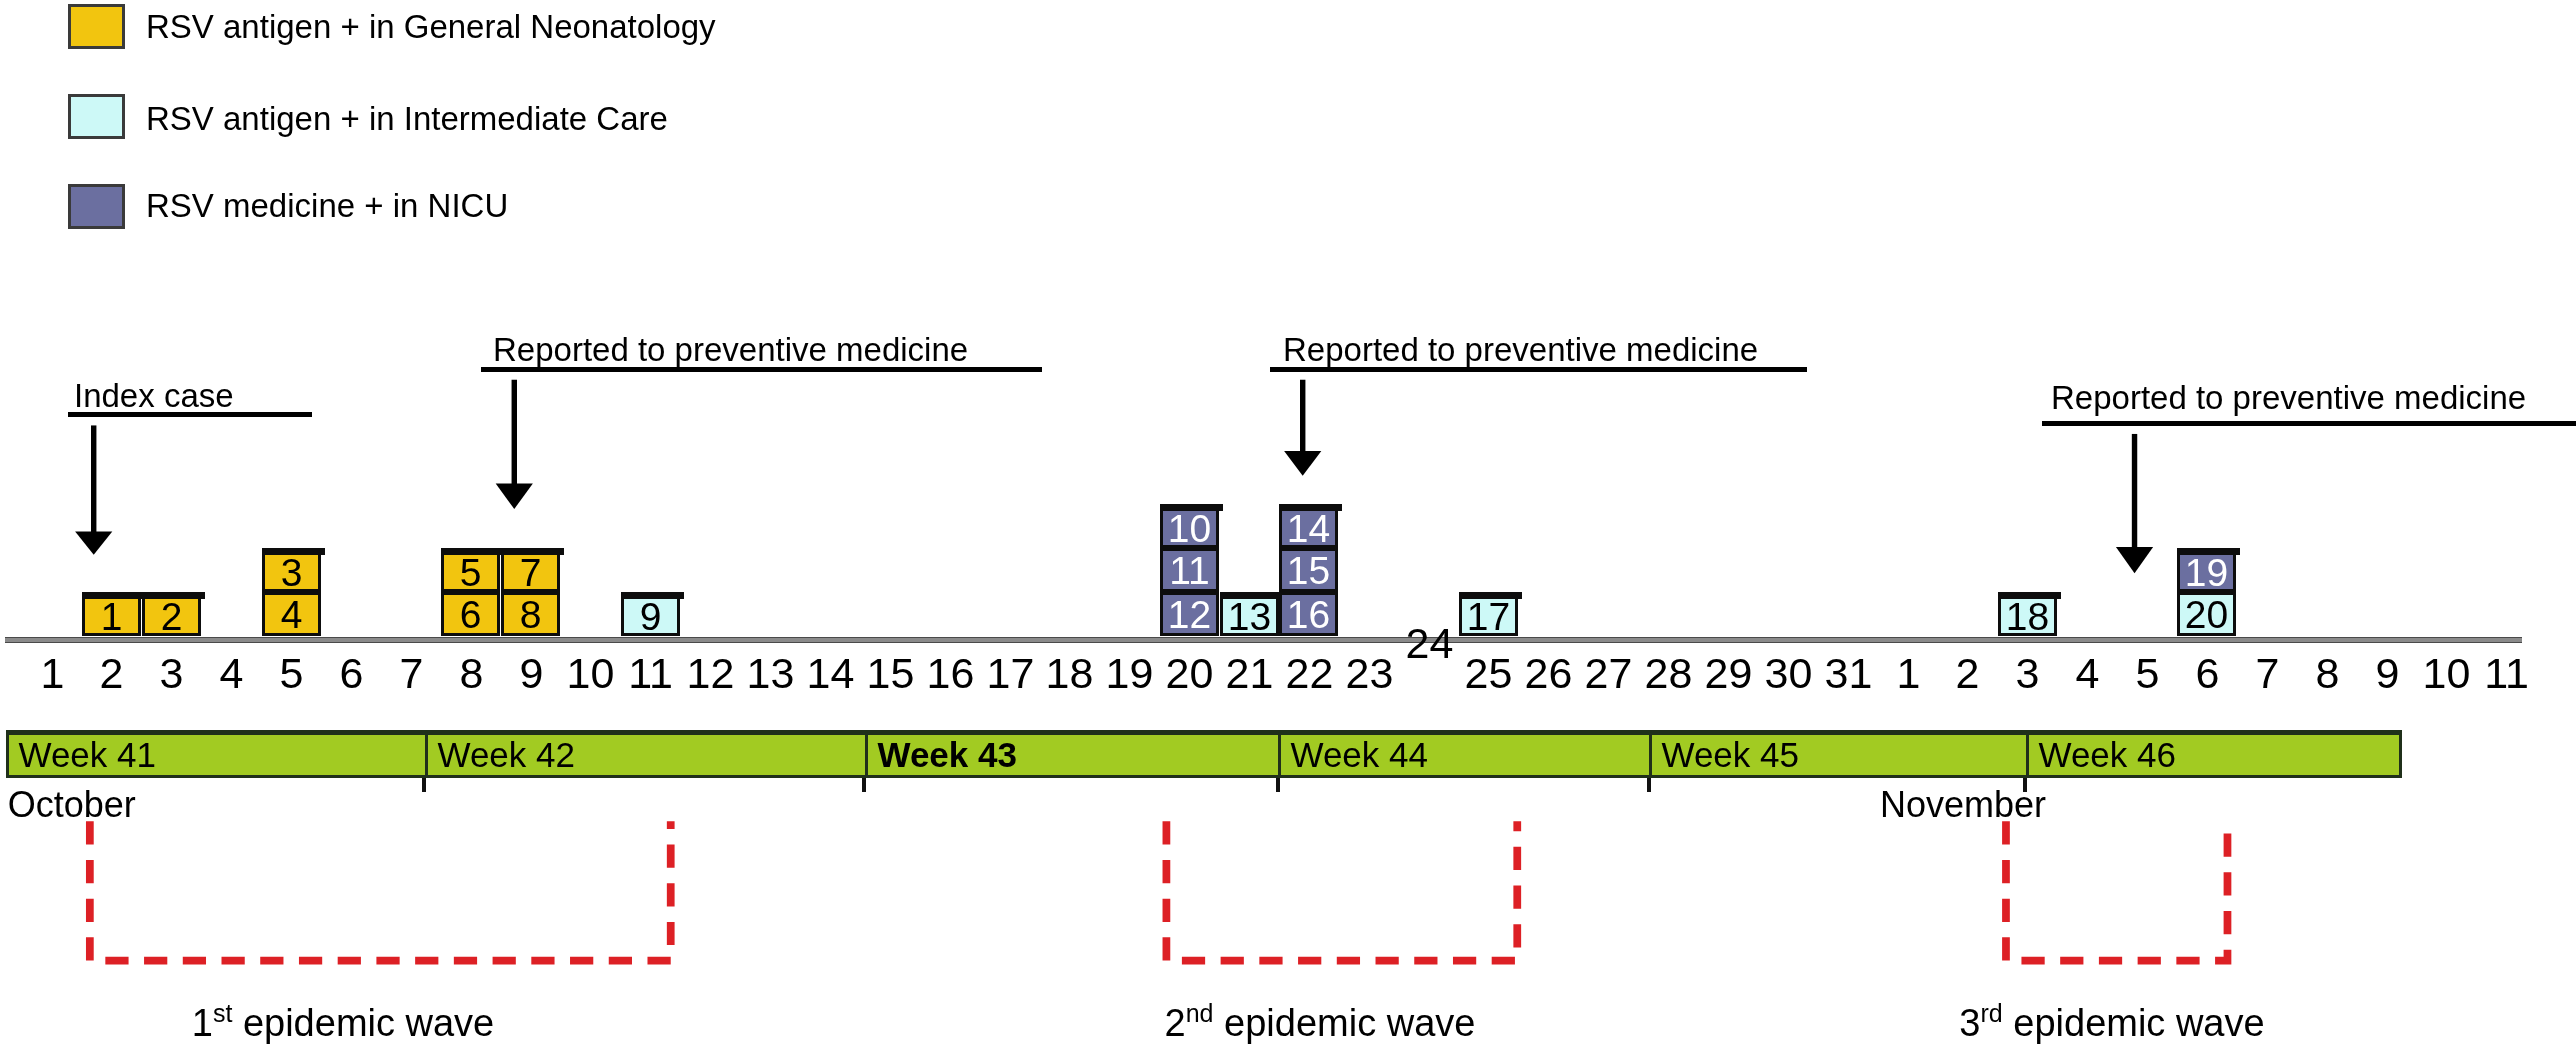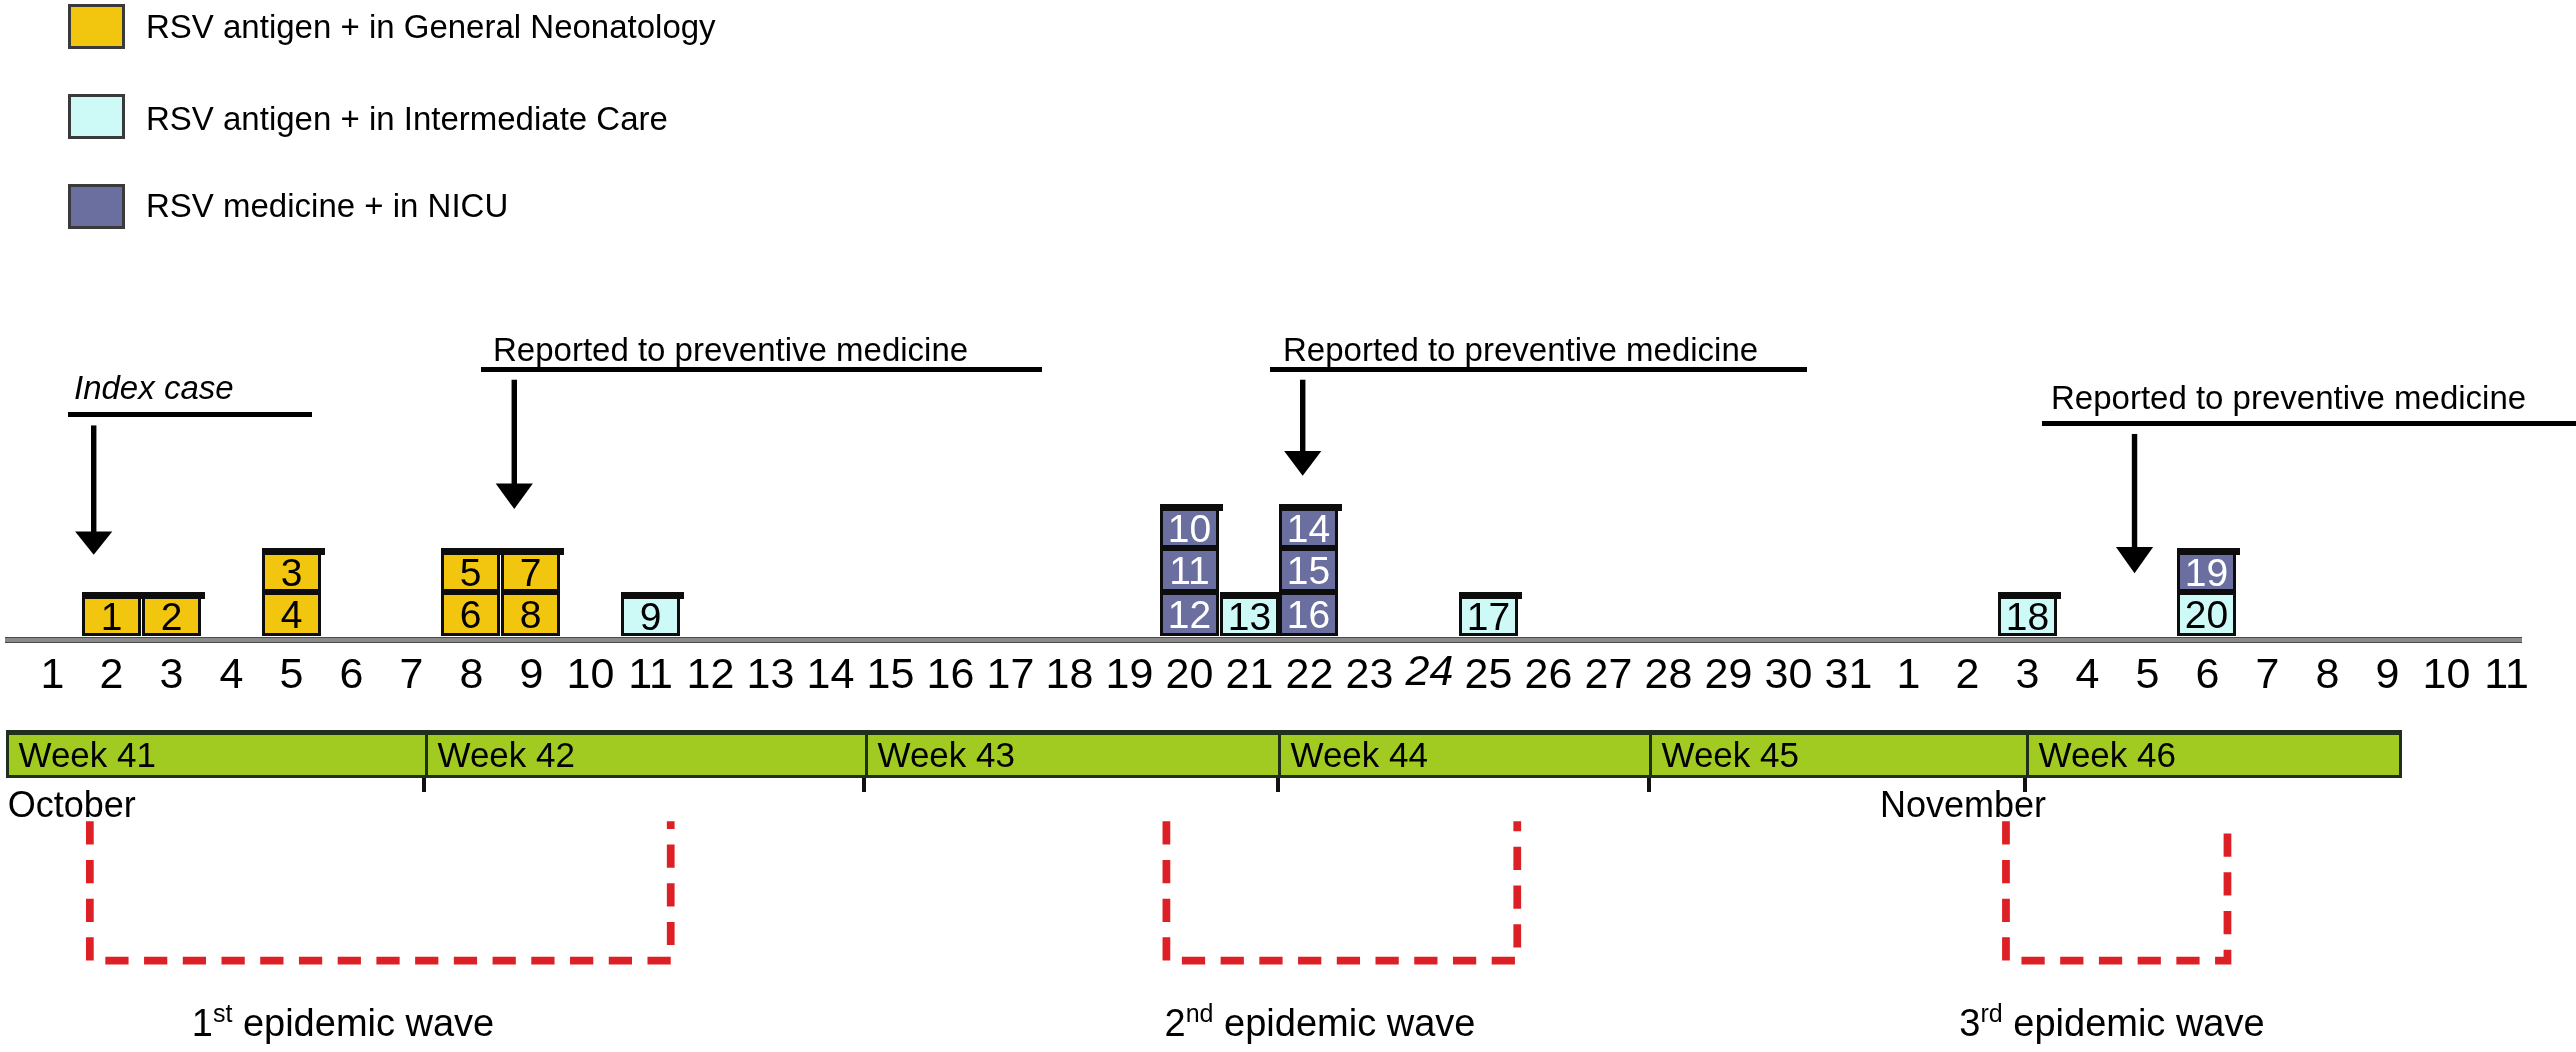--- a/index.html
+++ b/index.html
@@ -81,21 +81,21 @@
 <div class="figure">
   <div id="legend">
       <div class="legend-swatch" style="left: 68px; top: 3.9px; background: rgb(242, 197, 15);"></div>
       <div class="legend-label" style="left: 146px; top: 7.7px;">RSV antigen + in General Neonatology</div>
       <div class="legend-swatch" style="left: 68px; top: 94px; background: rgb(205, 249, 247);"></div>
       <div class="legend-label" style="left: 146px; top: 100px;">RSV antigen + in Intermediate Care</div>
       <div class="legend-swatch" style="left: 68px; top: 184px; background: rgb(107, 111, 160);"></div>
       <div class="legend-label" style="left: 146px; top: 187px;">RSV medicine + in NICU</div>
     </div>
   <div id="annotations">
-      <div class="annot-label" style="left: 74px; top: 369px; font-style: italic;">Index case</div>
+      <div class="annot-label" style="left: 74px; top: 377px;">Index case</div>
       <div class="annot-underline" style="left: 68px; width: 244px; top: 412px;"></div>
       <div class="annot-label" style="left: 493px; top: 331px;">Reported to preventive medicine</div>
       <div class="annot-underline" style="left: 481px; width: 561px; top: 367px;"></div>
       <div class="annot-label" style="left: 1283px; top: 331px;">Reported to preventive medicine</div>
       <div class="annot-underline" style="left: 1270px; width: 537px; top: 367px;"></div>
       <div class="annot-label" style="left: 2051px; top: 379px;">Reported to preventive medicine</div>
       <div class="annot-underline" style="left: 2042px; width: 534px; top: 421px;"></div>
     </div>
   <div id="cases">
       <div class="case-box stack-top" style="left: 82px; top: 592px; background: rgb(242, 197, 15); color: rgb(0, 0, 0);">1</div>
@@ -137,21 +137,21 @@
       <div class="day-tick" style="left: 830px; top: 649px;">14</div>
       <div class="day-tick" style="left: 890px; top: 649px;">15</div>
       <div class="day-tick" style="left: 950px; top: 649px;">16</div>
       <div class="day-tick" style="left: 1010px; top: 649px;">17</div>
       <div class="day-tick" style="left: 1069px; top: 649px;">18</div>
       <div class="day-tick" style="left: 1129px; top: 649px;">19</div>
       <div class="day-tick" style="left: 1189px; top: 649px;">20</div>
       <div class="day-tick" style="left: 1249px; top: 649px;">21</div>
       <div class="day-tick" style="left: 1309px; top: 649px;">22</div>
       <div class="day-tick" style="left: 1369px; top: 649px;">23</div>
-      <div class="day-tick" style="left: 1429px; top: 646px; font-style: italic;">24</div>
+      <div class="day-tick" style="left: 1429px; top: 619px;">24</div>
       <div class="day-tick" style="left: 1488px; top: 649px;">25</div>
       <div class="day-tick" style="left: 1548px; top: 649px;">26</div>
       <div class="day-tick" style="left: 1608px; top: 649px;">27</div>
       <div class="day-tick" style="left: 1668px; top: 649px;">28</div>
       <div class="day-tick" style="left: 1728px; top: 649px;">29</div>
       <div class="day-tick" style="left: 1788px; top: 649px;">30</div>
       <div class="day-tick" style="left: 1848px; top: 649px;">31</div>
       <div class="day-tick" style="left: 1908px; top: 649px;">1</div>
       <div class="day-tick" style="left: 1967px; top: 649px;">2</div>
       <div class="day-tick" style="left: 2027px; top: 649px;">3</div>
@@ -160,21 +160,21 @@
       <div class="day-tick" style="left: 2207px; top: 649px;">6</div>
       <div class="day-tick" style="left: 2267px; top: 649px;">7</div>
       <div class="day-tick" style="left: 2327px; top: 649px;">8</div>
       <div class="day-tick" style="left: 2387px; top: 649px;">9</div>
       <div class="day-tick" style="left: 2446px; top: 649px;">10</div>
       <div class="day-tick" style="left: 2506px; top: 649px;">11</div>
     </div>
   <div class="week-bar" id="weekbar" style="left: 6.2px; top: 730px; width: 2396px; height: 48px; background: rgb(162, 203, 34);">
       <div class="week-cell" style="left: 0px; width: 416px;">Week 41</div>
       <div class="week-cell" style="left: 416px; width: 440px;">Week 42</div>
-      <div class="week-cell" style="left: 856px; width: 414px;">Week 43</div>
+      <div class="week-cell" style="left: 856px; width: 414px; font-weight: bold;">Week 43</div>
       <div class="week-cell" style="left: 1269px; width: 440px;">Week 44</div>
       <div class="week-cell" style="left: 1640px; width: 320px;">Week 45</div>
       <div class="week-cell" style="left: 2017px; width: 380px;">Week 46</div>
     </div>
   <div id="monthlabels">
       <div class="week-tick" style="left: 422px; top: 778px;"></div>
       <div class="week-tick" style="left: 862px; top: 778px;"></div>
       <div class="week-tick" style="left: 1276px; top: 778px;"></div>
       <div class="week-tick" style="left: 1647px; top: 778px;"></div>
       <div class="week-tick" style="left: 2023px; top: 778px;"></div>

